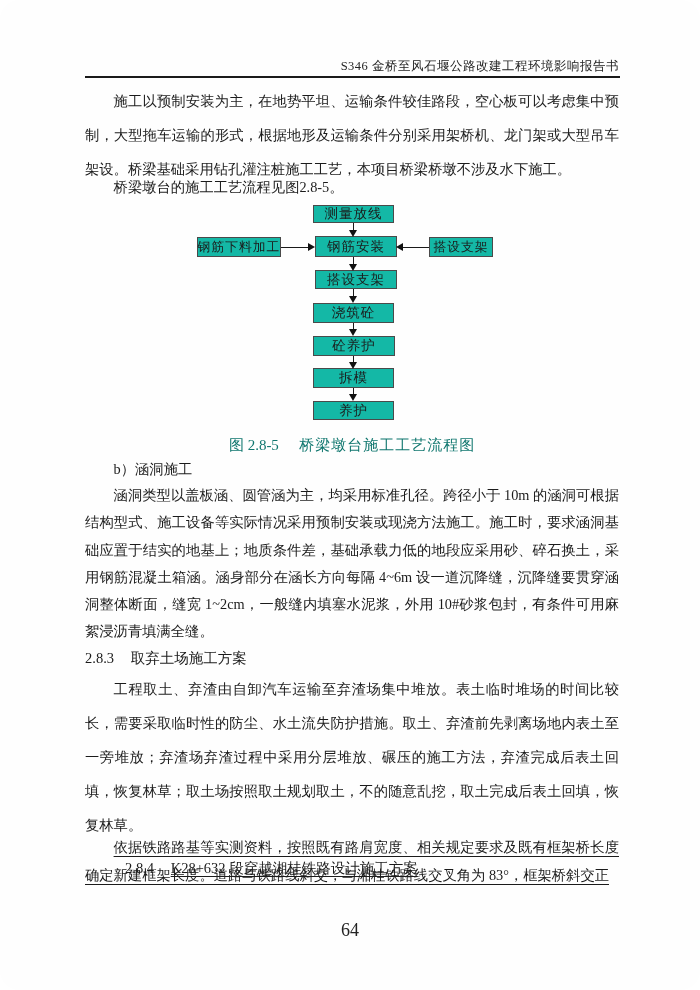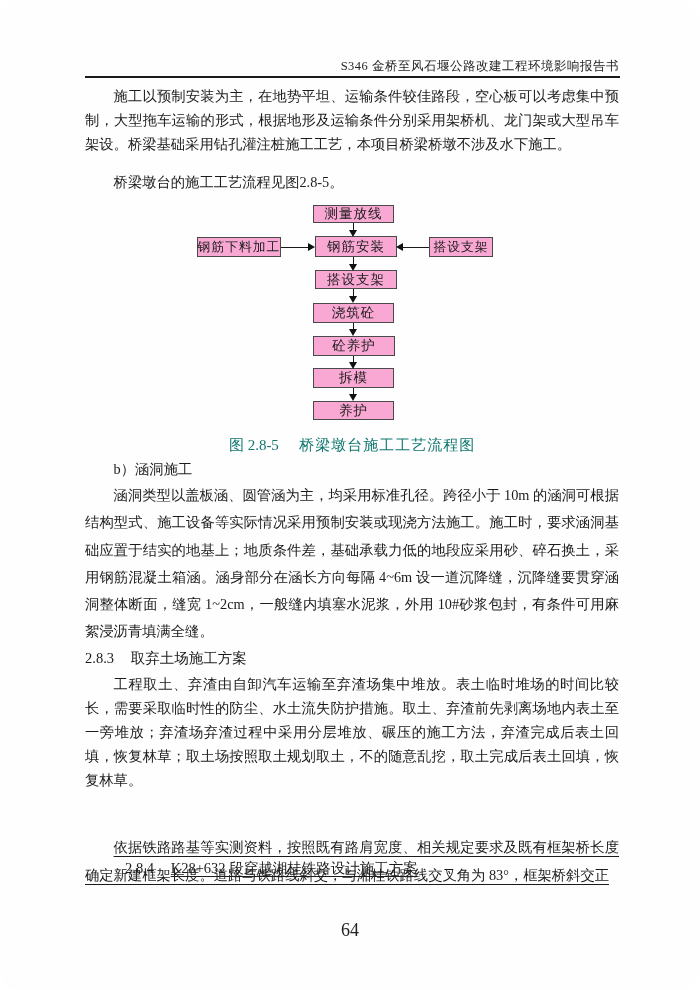--- a/index.html
+++ b/index.html
@@ -24,21 +24,21 @@
   }
   .header-rule {
     position: absolute;
     top: 76px; left: 85px; width: 535px; height: 2px;
     background: #1a1a1a;
   }
   .para {
     position: absolute;
     left: 85px; width: 534px;
     font-size: 14.3px;
-    line-height: 24px;
+    line-height: 34px;
     text-align: justify;
     text-indent: 2em;
     color: #1b1b1b;
   }
   .heading {
     position: absolute;
     left: 85px; width: 534px;
     font-size: 14.5px;
     line-height: 28px;
     color: #1b1b1b;
@@ -56,21 +56,21 @@
     text-indent: 2em;
   }
   
   .flowchart {
     position: absolute;
     top: 200px; left: 190px; width: 320px; height: 230px;
   }
   .fc-box {
     position: absolute;
     border: 1px solid #4a4a4a;
-    background: #f9a8d4;
+    background: #14b8a6;
     font-size: 13.5px;
     color: #1b1b1b;
     display: flex;
     align-items: center;
     justify-content: center;
     letter-spacing: 1px;
     white-space: nowrap;
   }
   .stem-v { position: absolute; width: 1.4px; background: #1a1a1a; }
   .stem-h { position: absolute; height: 1.2px; background: #1a1a1a; }

